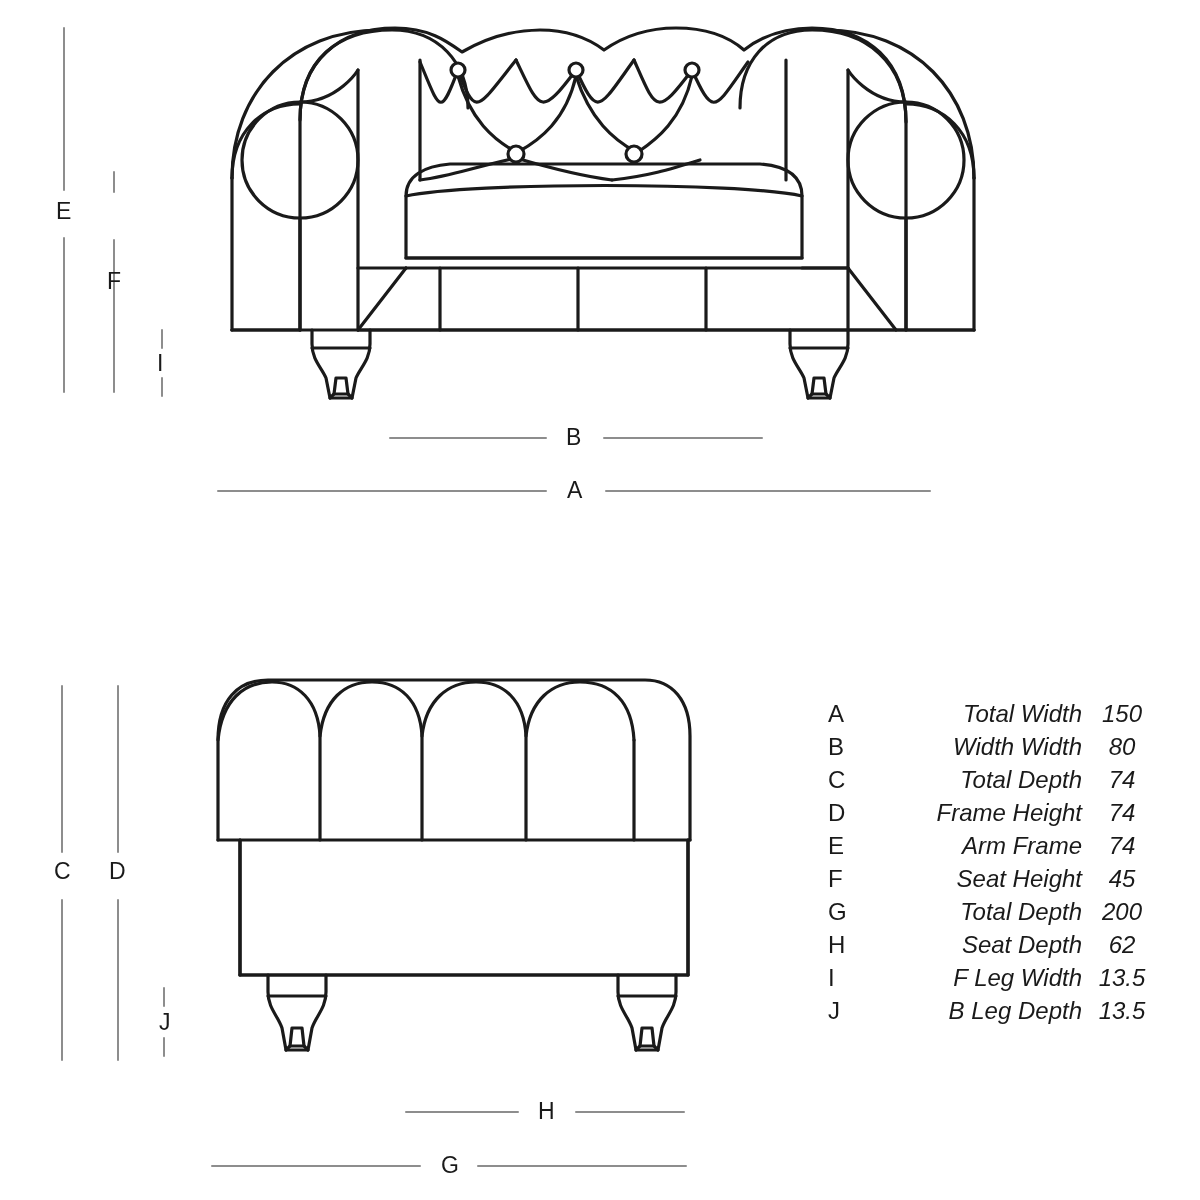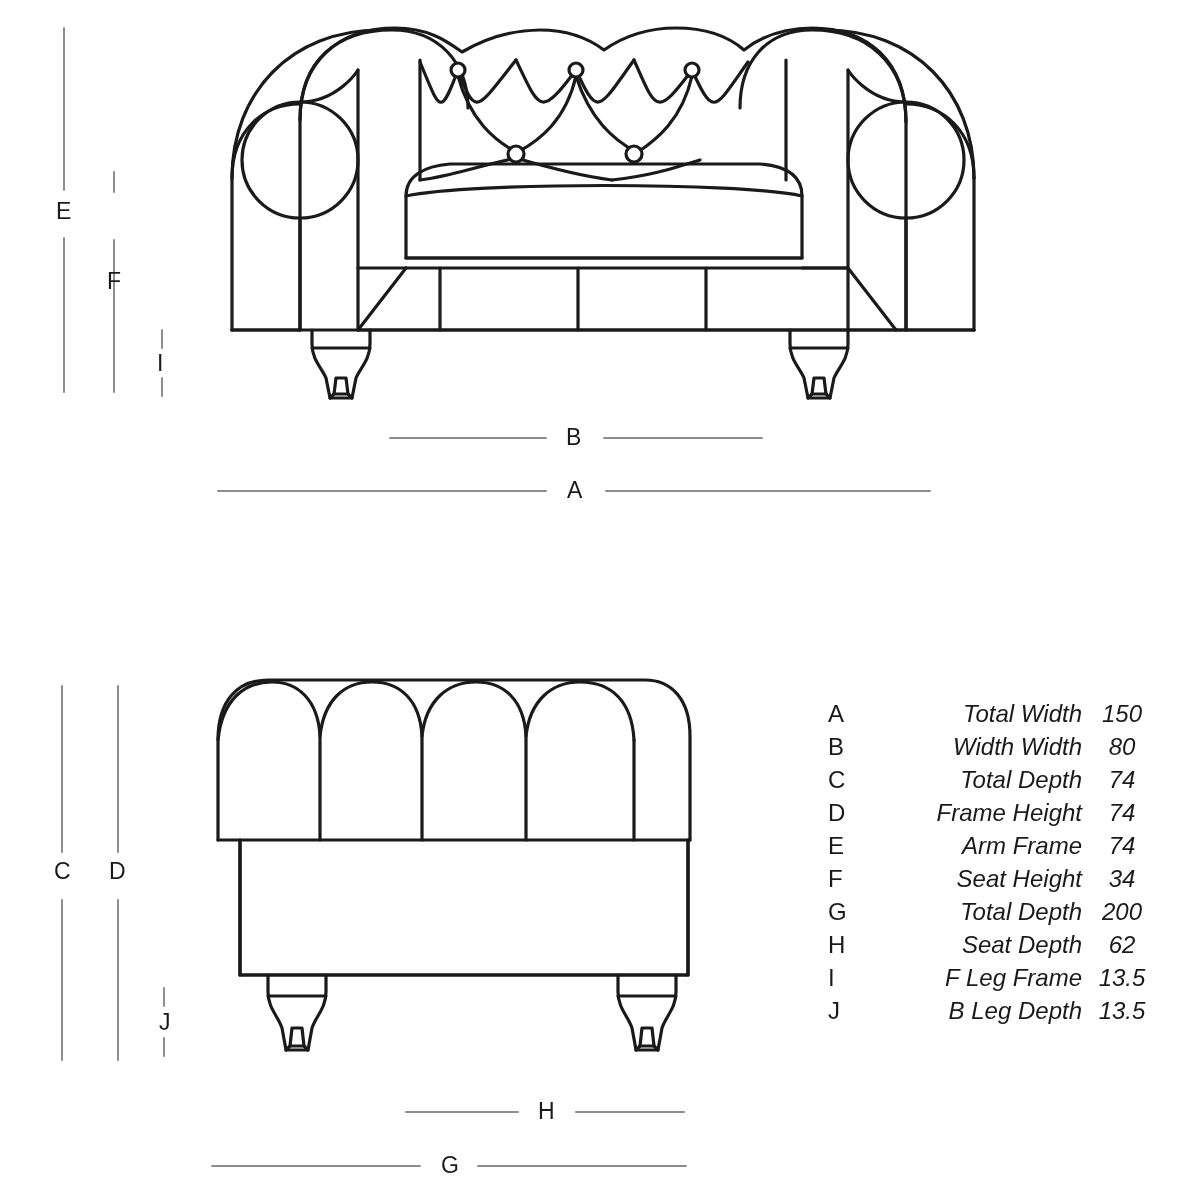--- a/index.html
+++ b/index.html
@@ -273,35 +273,35 @@
       <div class="spec-value">74</div>
     </div>
     <div class="spec-row">
       <div class="spec-key">E</div>
       <div class="spec-name">Arm Frame</div>
       <div class="spec-value">74</div>
     </div>
     <div class="spec-row">
       <div class="spec-key">F</div>
       <div class="spec-name">Seat Height</div>
-      <div class="spec-value">34</div>
+      <div class="spec-value">45</div>
     </div>
     <div class="spec-row">
       <div class="spec-key">G</div>
       <div class="spec-name">Total Depth</div>
       <div class="spec-value">200</div>
     </div>
     <div class="spec-row">
       <div class="spec-key">H</div>
       <div class="spec-name">Seat Depth</div>
       <div class="spec-value">62</div>
     </div>
     <div class="spec-row">
       <div class="spec-key">I</div>
-      <div class="spec-name">F Leg Frame</div>
+      <div class="spec-name">F Leg Width</div>
       <div class="spec-value">13.5</div>
     </div>
     <div class="spec-row">
       <div class="spec-key">J</div>
       <div class="spec-name">B Leg Depth</div>
       <div class="spec-value">13.5</div>
     </div>
   </div>
 
 </div>

